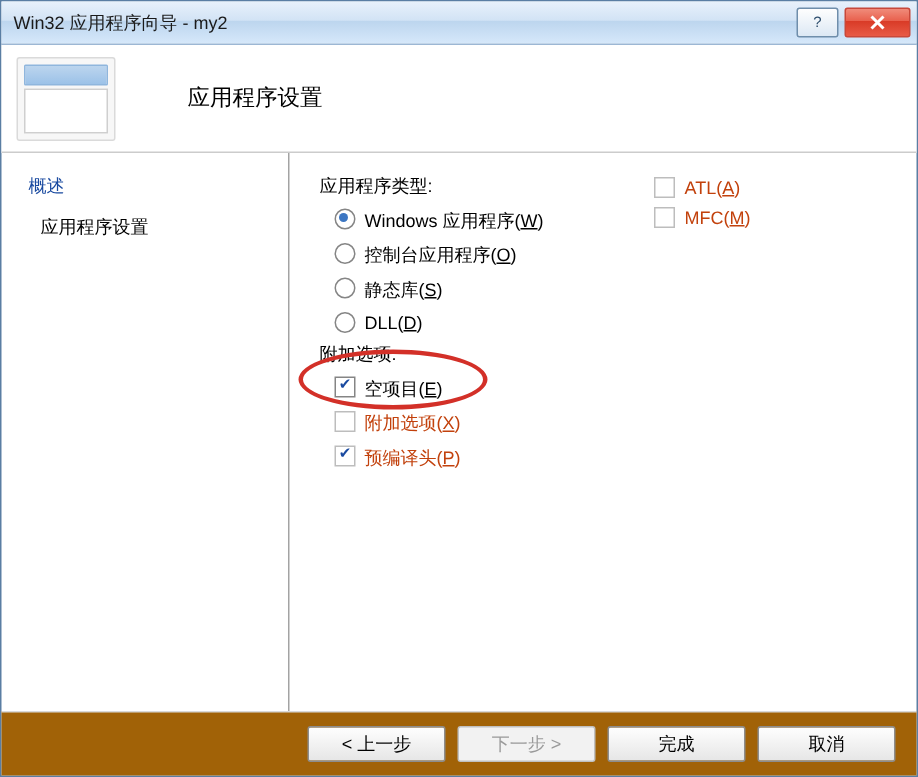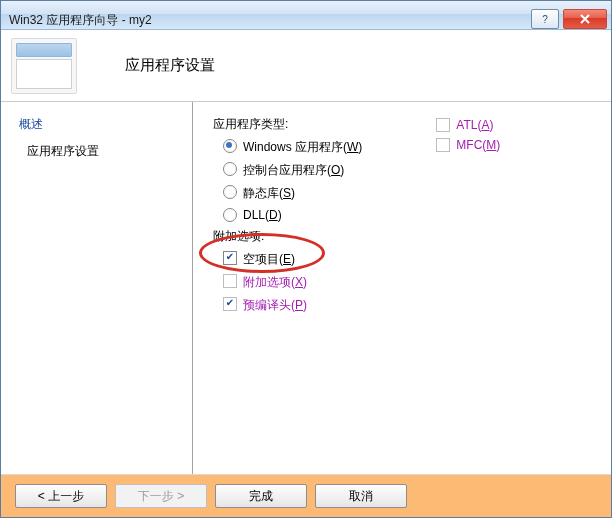--- a/index.html
+++ b/index.html
@@ -1,17 +1,17 @@
 <!DOCTYPE html>
 <html><head>
 <meta charset="utf-8">
 <style>
   html,body{margin:0;padding:0;font-family:"Microsoft YaHei","Segoe UI",Tahoma,sans-serif;font-size:12px;color:#000;background:#fff}
   .window{width:612px;height:518px;border:1px solid #5a7ea3;box-sizing:border-box;display:flex;flex-direction:column;background:#fff}
-  .titlebar{height:28px;background:linear-gradient(#e8f1fb,#d2e3f5 45%,#bcd5ee 46%,#d6e8fa);border-bottom:1px solid #9cb7d4;display:flex;align-items:flex-end;padding:0 4px 0 8px;color:#1a1a1a}
+  .titlebar{height:28px;background:linear-gradient(#e8f1fb,#d2e3f5 45%,#bcd5ee 46%,#d6e8fa);border-bottom:1px solid #9cb7d4;display:flex;align-items:center;padding:0 4px 0 8px;color:#1a1a1a}
   .titlebar .title{flex:1;font-size:12px}
   .tb-btn{height:18px;border:1px solid #6f8eab;background:linear-gradient(#fefefe,#dce8f4);border-radius:2px;font-size:10px;display:flex;align-items:center;justify-content:center;margin-left:4px;color:#30506f}
   .tb-help{width:26px}
   .tb-close{width:42px;border-color:#c8483a;background:linear-gradient(#f08b7a,#e85f4c 45%,#d93b27 46%,#e85a45);color:#fff}
   .banner{height:72px;border-bottom:1px solid #ccc;display:flex;align-items:center;padding:4px 10px;box-sizing:border-box;background:#fff}
   .banner-icon{width:64px;height:54px;border:1px solid #dadada;background:#f7f7f7;position:relative;border-radius:2px}
   .banner-icon::before{content:"";position:absolute;left:4px;right:4px;top:4px;height:12px;background:linear-gradient(#bcd5ee,#9cc2e8);border:1px solid #8fb6dd;border-radius:1px}
   .banner-icon::after{content:"";position:absolute;left:4px;right:4px;top:20px;bottom:4px;background:#fff;border:1px solid #cfcfcf}
   .banner-title{font-size:15px;margin-left:48px;color:#000}
   .body{flex:1;display:flex;min-height:0}
@@ -22,24 +22,24 @@
   .col{display:inline-block;vertical-align:top}
   .col.left{width:200px}
   .col.right{width:170px;margin-left:10px}
   .section-label{margin:2px 0 6px 0}
   .opt{display:flex;align-items:flex-start;margin:4px 0 6px 10px;font-size:12px}
   .radio{width:12px;height:12px;border:1px solid #858585;border-radius:50%;margin-right:6px;position:relative;background:#fff;flex:0 0 auto}
   .radio.sel::after{content:"";position:absolute;left:2px;top:2px;width:6px;height:6px;border-radius:50%;background:#3c76c2}
   .check{width:12px;height:12px;border:1px solid #858585;margin-right:6px;background:#fff;position:relative;flex:0 0 auto;font-size:10px;line-height:10px;text-align:center;color:#1a4aa0}
   .check.sel::after{content:"✔";position:absolute;left:0;top:0;width:12px}
   .hotkey{text-decoration:underline}
-  .disabled{color:#a21caf}
+  .disabled{color:#c2410c}
   .disabled .check,.disabled .radio{border-color:#bdbdbd}
   .highlight{position:absolute;border:3px solid #d33028;border-radius:50%/50%;width:120px;height:34px;pointer-events:none}
-  .footer{height:42px;border-top:1px solid #d9d9d9;display:flex;align-items:center;justify-content:flex-start;padding:0 14px;gap:8px;background:#fdba74}
+  .footer{height:42px;border-top:1px solid #d9d9d9;display:flex;align-items:center;justify-content:flex-end;padding:0 14px;gap:8px;background:#a16207}
   .btn{min-width:78px;height:22px;border:1px solid #8d8d8d;background:linear-gradient(#fefefe,#e6e6e6);border-radius:2px;font-size:12px;display:flex;align-items:center;justify-content:center;padding:0 6px}
   .btn.disabled{color:#9a9a9a;border-color:#c0c0c0;background:#f2f2f2}
 </style>
 </head>
 <body>
 
 <div class="window">
 
   <div class="titlebar">
     <div class="title">Win32 应用程序向导 - my2</div>

